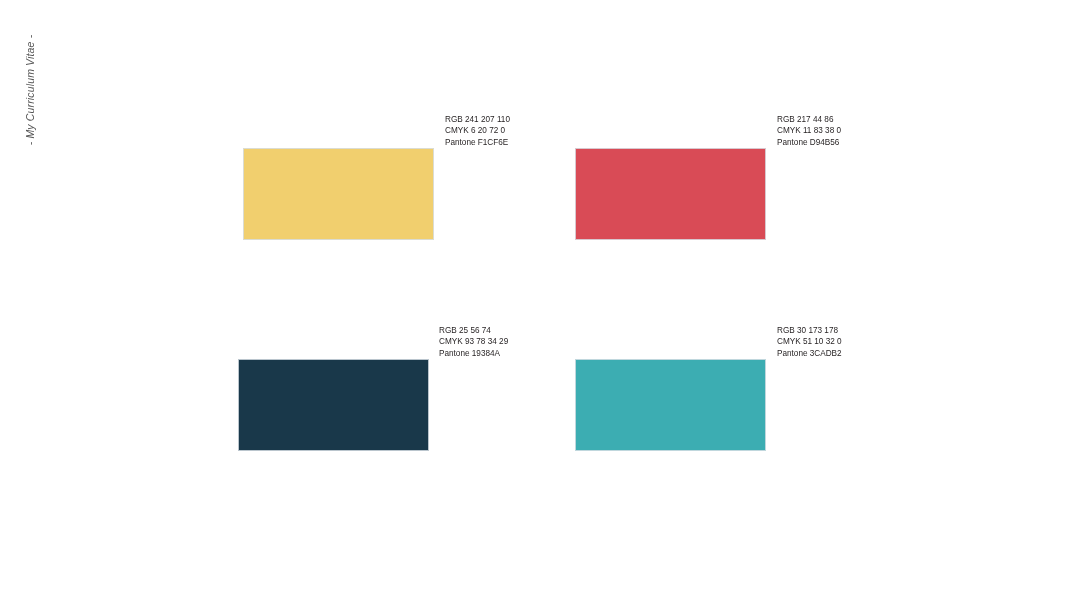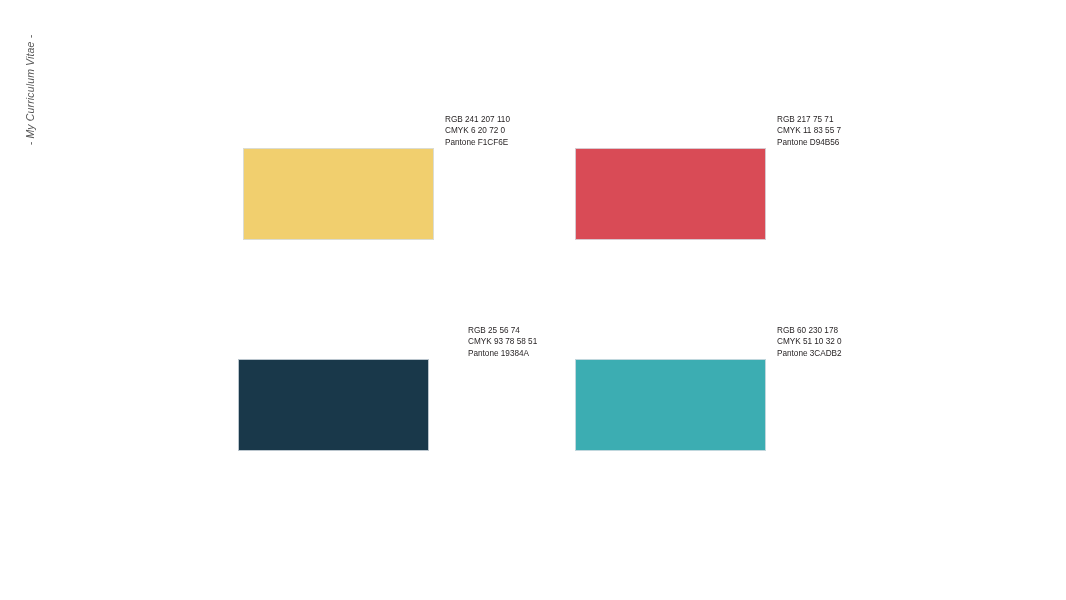--- a/index.html
+++ b/index.html
@@ -84,21 +84,21 @@
   .swatch-info .line {
     display: block;
   }
 
   
   #cell-yellow { left: 227px; top: 148px; }
   #cell-red    { left: 559px; top: 148px; }
   #cell-navy   { left: 222px; top: 359px; }
   #cell-teal   { left: 559px; top: 359px; }
 
-  #cell-navy .swatch-info { left: 201px; margin-left: 29px; }
+  #cell-navy .swatch-info { left: 201px; }
 </style>
 </head>
 <body style="background-color: rgb(255, 255, 255);">
 
 <div id="page" style="background-color: rgb(255, 255, 255);">
 
   <div class="side-caption">
     <div class="side-caption-text">- My Curriculum Vitae -</div>
   </div>
 
@@ -109,38 +109,38 @@
       <div class="swatch-info">
         <span class="line">RGB 241 207 110</span>
         <span class="line">CMYK 6  20  72  0</span>
         <span class="line">Pantone F1CF6E</span>
       </div>
     </div>
 
     <div class="swatch-cell" id="cell-red">
       <div class="swatch-chip" style="background-color: rgb(217, 75, 86);"></div>
       <div class="swatch-info">
-        <span class="line">RGB 217 75 71</span>
-        <span class="line">CMYK 11  83  55  7</span>
+        <span class="line">RGB 217 44 86</span>
+        <span class="line">CMYK 11  83  38  0</span>
         <span class="line">Pantone D94B56</span>
       </div>
     </div>
 
     <div class="swatch-cell" id="cell-navy">
       <div class="swatch-chip" style="background-color: rgb(25, 56, 74);"></div>
       <div class="swatch-info">
         <span class="line">RGB 25 56 74</span>
-        <span class="line">CMYK 93  78  58  51</span>
+        <span class="line">CMYK 93  78  34  29</span>
         <span class="line">Pantone 19384A</span>
       </div>
     </div>
 
     <div class="swatch-cell" id="cell-teal">
       <div class="swatch-chip" style="background-color: rgb(60, 173, 178);"></div>
       <div class="swatch-info">
-        <span class="line">RGB 60 230 178</span>
+        <span class="line">RGB 30 173 178</span>
         <span class="line">CMYK 51  10  32  0</span>
         <span class="line">Pantone 3CADB2</span>
       </div>
     </div>
 
   </div>
 </div>
 
 </body></html>

